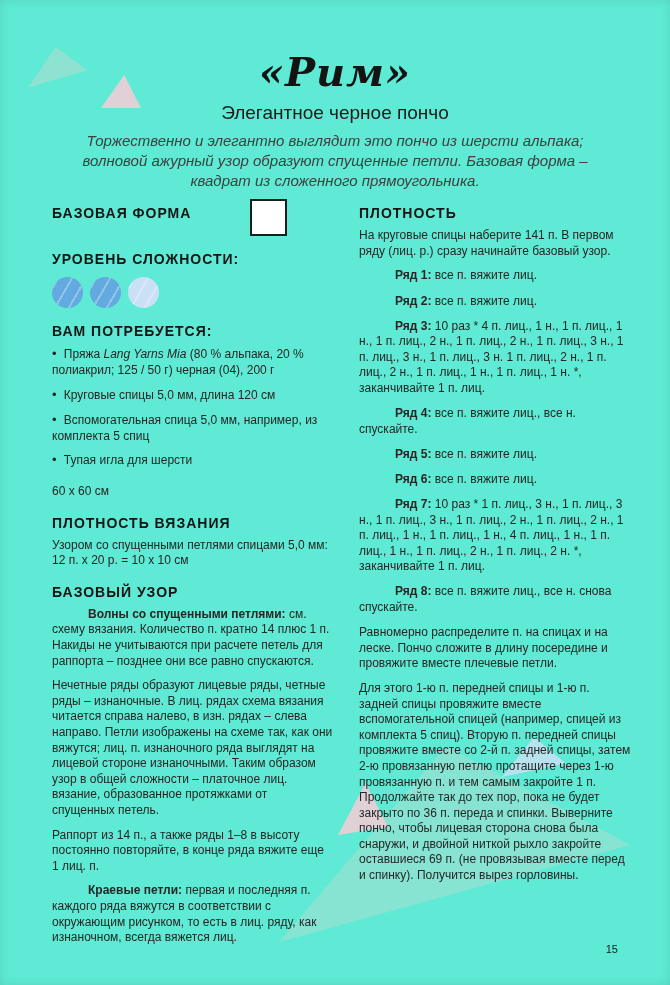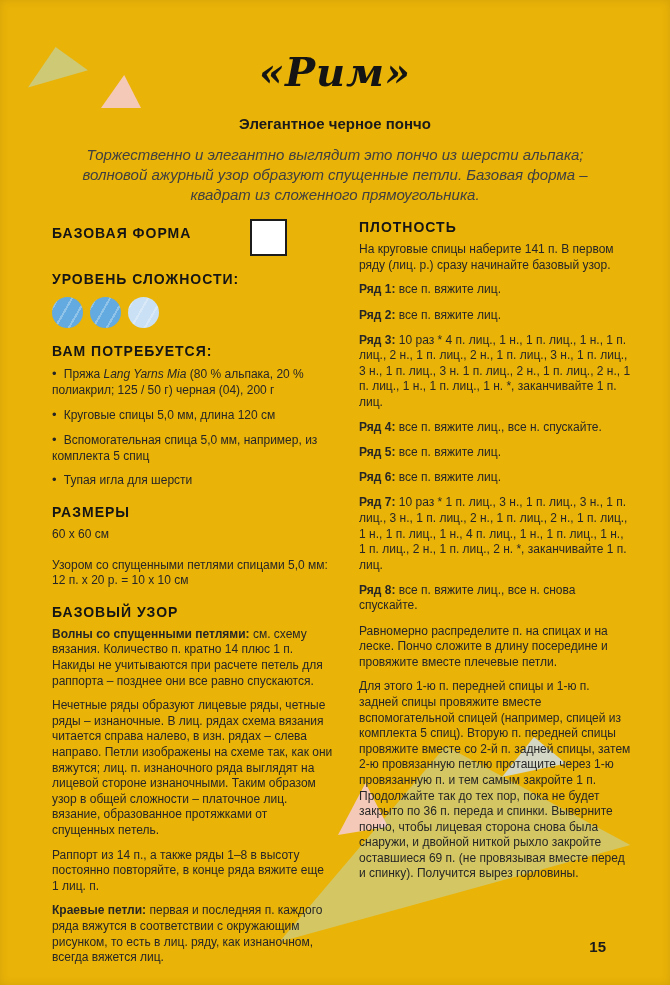--- a/index.html
+++ b/index.html
@@ -1,20 +1,20 @@
 <!DOCTYPE html>
 <html lang="ru"><head>
 <meta charset="utf-8">
 <style>
   html,body{margin:0;padding:0;background:#ffffff;}
   .page{
     position:relative;
     width:670px;height:985px;
     margin:0 auto;
-    background:#eab308;
+    background:#5eead4;
     box-shadow:inset 0 0 10px rgba(0,0,0,0.10);
     overflow:hidden;
     font-family:"Liberation Sans",sans-serif;
     color:#262626;
   }
   
   .tri{position:absolute;z-index:0;}
   .tri-tl-mint{left:28px;top:47px;width:60px;height:58px;
     clip-path:polygon(46% 0%,0% 70%,100% 40%);}
   .tri-tl-pink{left:101px;top:75px;width:40px;height:33px;
@@ -26,63 +26,63 @@
   .tri-br-blue{left:502px;top:737px;width:64px;height:40px;
     clip-path:polygon(50% 0%,0% 100%,100% 66%);}
   
   .header{position:relative;z-index:1;text-align:center;padding-top:50px;}
   .title{
     font-family:"DejaVu Serif",serif;
     font-style:italic;font-weight:bold;
     font-size:40px;line-height:1.1;color:#141414;
     letter-spacing:1px;
   }
-  .subtitle{font-size:15px;font-weight:bold;color:#1b1b1b;margin-top:21px;}
+  .subtitle{font-size:19px;font-weight:normal;color:#1b1b1b;margin-top:8px;}
   .intro{
-    width:565px;margin:13px auto 0;
+    width:565px;margin:7px auto 0;
     font-style:italic;font-size:15px;line-height:1.34;color:#404040;
   }
   
   .content{
     position:relative;z-index:1;
     display:flex;gap:26px;
     padding:14px 38px 0 52px;
   }
   .col-left{flex:0 0 281px;}
   .col-right{flex:1;min-width:0;}
   .heading{
     font-size:14px;font-weight:bold;color:#151515;
     letter-spacing:1px;margin:0 0 7px 0;
   }
   .section{margin-bottom:15px;}
   p{margin:0 0 9px 0;font-size:12px;line-height:1.3;}
-  .b{font-weight:bold;}
+  .b{font-weight:bold;margin-left:36px;}
   .it{font-style:italic;}
   
-  .shape-row{display:flex;align-items:flex-start;margin-top:6px;}
+  .shape-row{display:flex;align-items:flex-start;}
   .shape-square{
     width:33px;height:33px;border:2.4px solid #1c1c1c;background:#fff;
     margin-left:auto;margin-right:46px;margin-top:-6px;
   }
   
   .dots{display:flex;gap:7px;margin-top:10px;}
   .dot{
     width:31px;height:31px;border-radius:50%;
     background-image:repeating-linear-gradient(120deg,
       rgba(255,255,255,0) 0 5px, rgba(255,255,255,0.30) 5px 7px,
       rgba(255,255,255,0) 7px 12px);
   }
   
   .blist p{padding-left:0;margin-bottom:8px;}
   .bullet::before{content:"\2022\00a0\00a0";font-size:13px;}
   
   .row-para{margin-bottom:9.5px;}
   .page-num{
-    position:absolute;z-index:1;right:64px;bottom:30px;
-    font-size:15px;font-weight:bold;color:#1b1b1b;
+    position:absolute;z-index:1;right:52px;bottom:30px;
+    font-size:11px;font-weight:normal;color:#1b1b1b;
   }
 </style>
 </head>
 <body>
 
 <div class="page">
 
   <div class="tri tri-tl-mint" style="background-color: rgba(183, 219, 207, 0.55);"></div>
   <div class="tri tri-tl-pink" style="background-color: rgba(247, 205, 214, 0.85);"></div>
   <div class="tri tri-br-mint" style="background-color: rgba(186, 221, 210, 0.45);"></div>
@@ -115,25 +115,25 @@
 
       <div class="section blist">
         <div class="heading">ВАМ ПОТРЕБУЕТСЯ:</div>
         <p class="bullet"><span>Пряжа </span><span class="it">Lang Yarns Mia</span><span> (80 % альпака, 20 % полиакрил; 125 / 50 г) черная (04), 200 г</span></p>
         <p class="bullet">Круговые спицы 5,0 мм, длина 120 см</p>
         <p class="bullet">Вспомогательная спица 5,0 мм, например, из комплекта 5 спиц</p>
         <p class="bullet">Тупая игла для шерсти</p>
       </div>
 
       <div class="section">
-        <div class="heading">РАЗМЕРЫ</div>
         <p>60 х 60 см</p>
       </div>
 
       <div class="section">
+        <div class="heading">ПЛОТНОСТЬ ВЯЗАНИЯ</div>
         <p>Узором со спущенными петлями спицами 5,0 мм: 12 п. х 20 р. = 10 х 10 см</p>
       </div>
 
       <div class="section">
         <div class="heading">БАЗОВЫЙ УЗОР</div>
         <p><span class="b">Волны со спущенными петлями:</span><span> см. схему вязания. Количество п. кратно 14 плюс 1 п. Накиды не учитываются при расчете петель для раппорта – позднее они все равно спускаются.</span></p>
         <p>Нечетные ряды образуют лицевые ряды, четные ряды – изнаночные. В лиц. рядах схема вязания читается справа налево, в изн. рядах – слева направо. Петли изображены на схеме так, как они вяжутся; лиц. п. изнаночного ряда выглядят на лицевой стороне изнаночными. Таким образом узор в общей сложности – платочное лиц. вязание, образованное протяжками от спущенных петель.</p>
         <p>Раппорт из 14 п., а также ряды 1–8 в высоту постоянно повторяйте, в конце ряда вяжите еще 1 лиц. п.</p>
         <p><span class="b">Краевые петли:</span><span> первая и последняя п. каждого ряда вяжутся в соответствии с окружающим рисунком, то есть в лиц. ряду, как изнаночном, всегда вяжется лиц.</span></p>
       </div>

